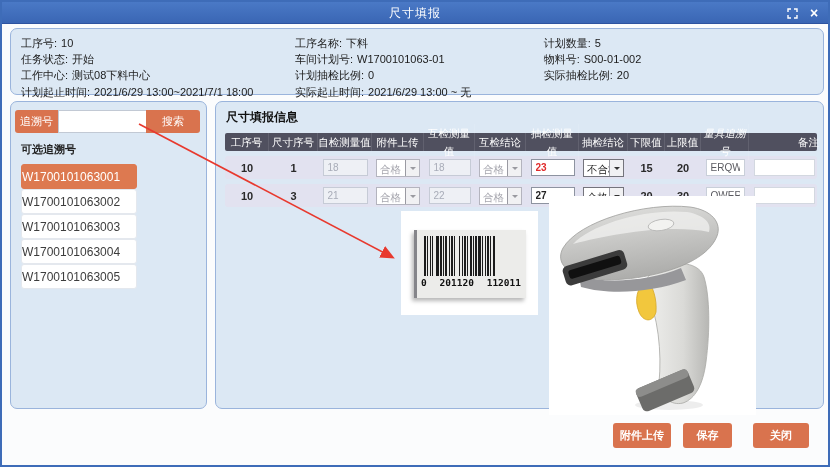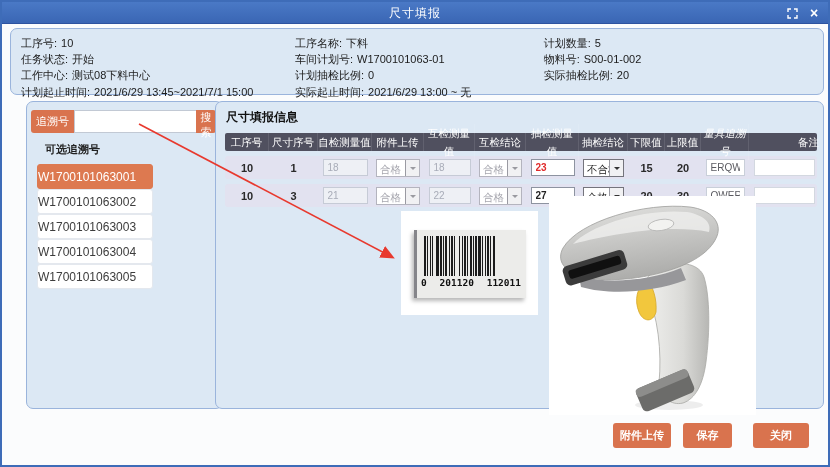--- a/index.html
+++ b/index.html
@@ -23,29 +23,29 @@
 
   
   .panel { position:absolute; background:#dce8f4; border:1px solid #9ab4dc; border-radius:7px; }
   .header-panel { left:8px; top:26px; width:814px; height:67px; padding:6px 10px 4px 10px;
                   display:grid; grid-template-columns:34.6% 31.4% 34%; }
   .field { font-size:11px; line-height:16.2px; color:#1b1b1b; white-space:nowrap; }
   .f-label { color:#1b1b1b; }
   .f-value { color:#1b1b1b; margin-left:4px; }
 
   
-  .left-panel { left:24px; top:99px; width:197px; height:308px; padding:8px 6px 0 4px; }
+  .left-panel { left:8px; top:99px; width:197px; height:308px; padding:8px 6px 0 4px; }
   .search-row { display:flex; height:23px; }
   .trace-btn { width:43px; background:#d9734e; color:#fff; font-size:11px; border:none;
                border-radius:3px 0 0 3px; cursor:pointer; }
   .trace-input { flex:1; border:1px solid #c2c9d4; border-right:none; background:#fff;
                  font-size:11px; padding:0 5px; outline:none; min-width:0; }
-  .search-btn { width:20px; background:#d9734e; color:#fff; font-size:11px; border:none;
+  .search-btn { width:54px; background:#d9734e; color:#fff; font-size:11px; border:none;
                 border-radius:0 3px 3px 0; cursor:pointer; }
-  .list-title { font-size:11px; font-weight:bold; color:#222; margin:9px 0 7px 14px; }
+  .list-title { font-size:11px; font-weight:bold; color:#222; margin:9px 0 7px 6px; }
   .trace-list { margin-left:6px; width:116px; }
   .trace-item { height:25px; line-height:25px; font-size:12px; color:#3c3c3c;
                 background:#ffffff; border:1px solid #e4e8ee; border-radius:3px;
                 cursor:pointer; }
   .trace-item.selected { background:#dd7950; border-color:#dd7950; color:#ffffff; }
 
   
   .right-panel { left:213px; top:99px; width:609px; height:308px; padding:6px 6px 0 9px; }
   .table-title { font-size:12px; font-weight:bold; color:#111; margin:1px 0 7px 1px; }
   .thead { display:flex; height:18px; background:#50505f; border-radius:2px; align-items:center; }
@@ -120,21 +120,21 @@
           <span class="close-glyph">×</span>
         </span>
     </span>
   </div>
 
   <div class="panel header-panel">
     <div>
         <div class="field"><span class="f-label">工序号:</span><span class="f-value">10</span></div>
         <div class="field"><span class="f-label">任务状态:</span><span class="f-value">开始</span></div>
         <div class="field"><span class="f-label">工作中心:</span><span class="f-value">测试08下料中心</span></div>
-        <div class="field"><span class="f-label">计划起止时间:</span><span class="f-value">2021/6/29 13:45~2021/7/1 15:00</span></div>
+        <div class="field"><span class="f-label">计划起止时间:</span><span class="f-value">2021/6/29 13:00~2021/7/1 18:00</span></div>
       </div>
     <div>
         <div class="field"><span class="f-label">工序名称:</span><span class="f-value">下料</span></div>
         <div class="field"><span class="f-label">车间计划号:</span><span class="f-value">W1700101063-01</span></div>
         <div class="field"><span class="f-label">计划抽检比例:</span><span class="f-value">0</span></div>
         <div class="field"><span class="f-label">实际起止时间:</span><span class="f-value">2021/6/29 13:00 ~ 无</span></div>
       </div>
     <div>
         <div class="field"><span class="f-label">计划数量:</span><span class="f-value">5</span></div>
         <div class="field"><span class="f-label">物料号:</span><span class="f-value">S00-01-002</span></div>

